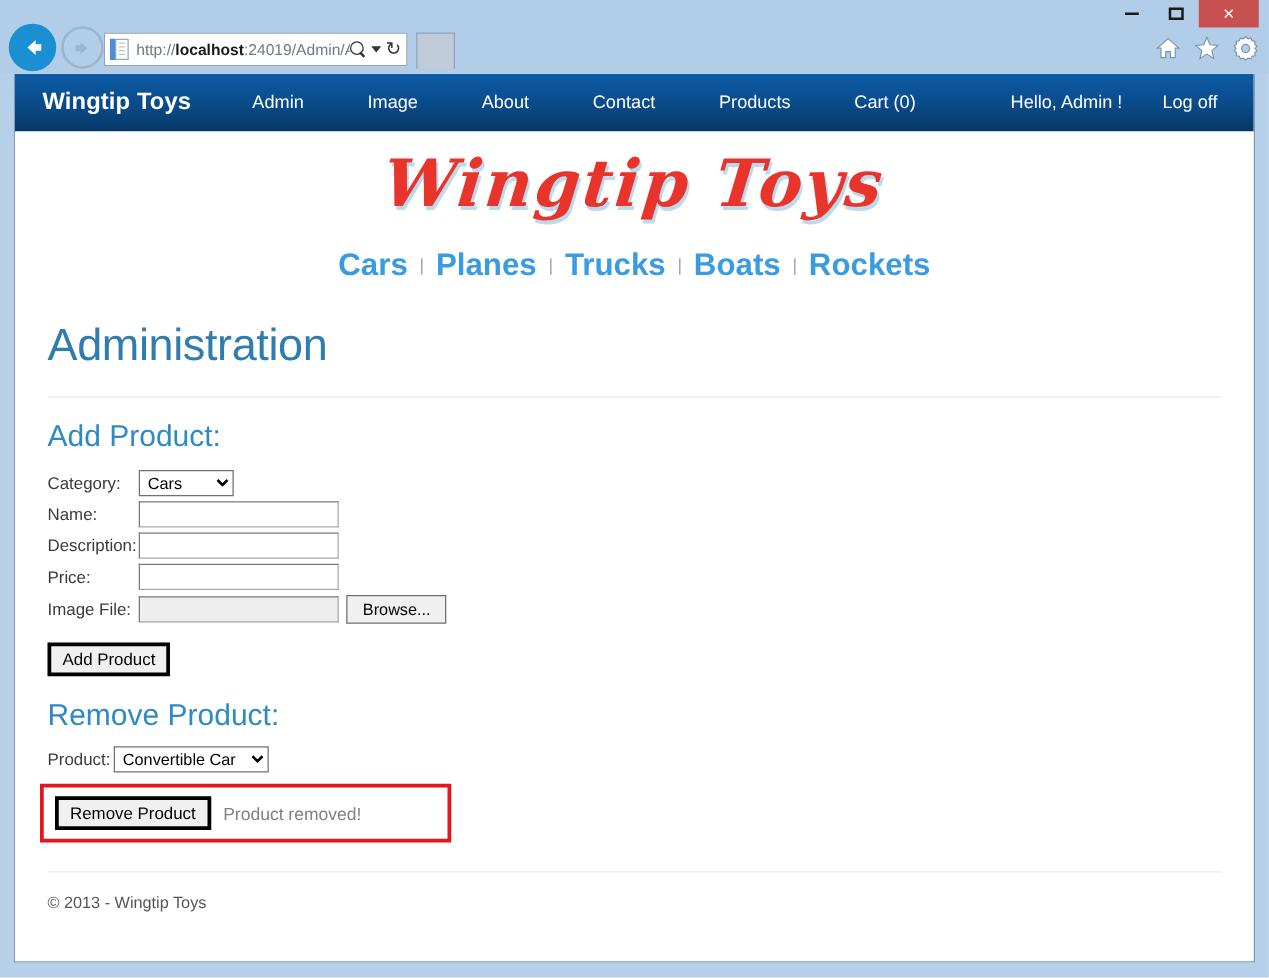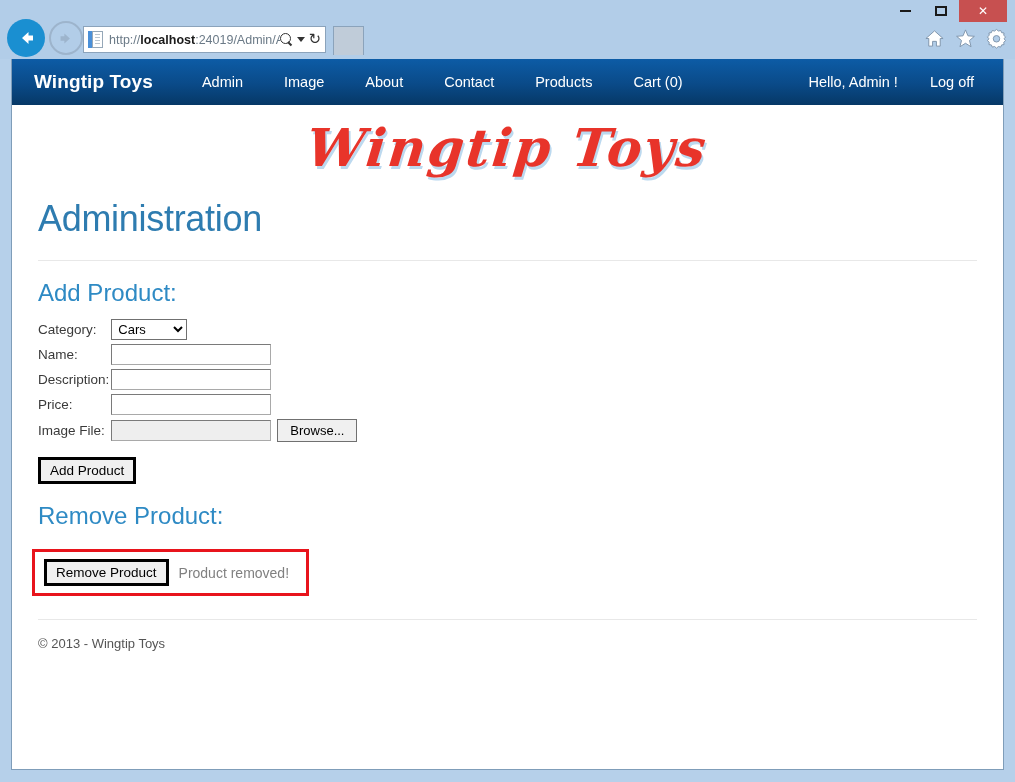--- a/index.html
+++ b/index.html
@@ -142,21 +142,21 @@
     height: 46px;
     background: linear-gradient(to bottom, #0d5ca6 0%, #0a4a88 55%, #063866 100%);
     display: flex; align-items: center;
     padding: 0 0 0 22px;
     position: relative;
   }
   .brand {
     color: #ffffff; font-size: 19px; font-weight: bold; letter-spacing: 0.1px;
     margin-right: 32px; white-space: nowrap;
   }
-  .nav-links { display: flex; align-items: center; gap: 7px; }
+  .nav-links { display: flex; align-items: center; gap: 17px; }
   .nav-links a {
     color: #ffffff; font-size: 14.5px; text-decoration: none;
     padding: 0 17px; white-space: nowrap;
   }
   .nav-right { position: absolute; right: 13px; display: flex; align-items: center; }
   .nav-right a, .nav-right span {
     color: #ffffff; font-size: 14.5px; text-decoration: none; padding: 0 16px;
     white-space: nowrap;
   }
 
@@ -247,21 +247,21 @@
   }
   .addbtn-wrap { margin: 13px 0 0 12px; }
 
   .prodrow { margin-left: 12px; display: flex; align-items: center; gap: 3px; font-size: 13.5px; color: #3a3a3a; }
 
   .removebox {
     margin: 9px 0 0 6px;
     border: 3px solid #e8141c;
     padding: 7px 9px;
     display: inline-flex; align-items: center; gap: 10px;
-    width: 277px;
+    width: 329px;
   }
   .removed-msg { font-size: 14px; color: #808080; }
 
   hr.footrule { border: none; border-top: 1px solid #e8e8e8; margin: 23px 12px 0 12px; }
   .footer { margin: 16px 0 0 12px; font-size: 13px; color: #555; }
 </style>
 </head>
 <body>
 
 <div class="window">
@@ -346,20 +346,31 @@
         <a href="#">Log off</a>
       </span>
     </div>
 
     <div class="page-body">
 
       <div class="logo-wrap">
         <span class="logo">Wingtip Toys</span>
       </div>
 
+      <div class="cats">
+        <a href="#">Cars</a>
+        <span class="sep">|</span>
+        <a href="#">Planes</a>
+        <span class="sep">|</span>
+        <a href="#">Trucks</a>
+        <span class="sep">|</span>
+        <a href="#">Boats</a>
+        <span class="sep">|</span>
+        <a href="#">Rockets</a>
+      </div>
 
       <h1 class="admin-title">Administration</h1>
       <hr class="rule">
 
       <h2 class="section">Add Product:</h2>
 
       <table class="formtable">
         <tbody>
             <tr>
           <td class="lbl">Category:</td>
@@ -398,20 +409,26 @@
         </tr>
       </tbody>
         </table>
 
       <div class="addbtn-wrap">
         <button class="btn-focus">Add Product</button>
       </div>
 
       <h2 class="section">Remove Product:</h2>
 
+      <div class="prodrow">
+        <span>Product:</span>
+        <select class="win prod-sel">
+          <option>Convertible Car</option>
+        </select>
+      </div>
 
       <div class="removebox">
         <button class="btn-focus">Remove Product</button>
         <span class="removed-msg">Product removed!</span>
       </div>
 
       <hr class="footrule">
       <div class="footer">© 2013 - Wingtip Toys</div>
 
     </div>

